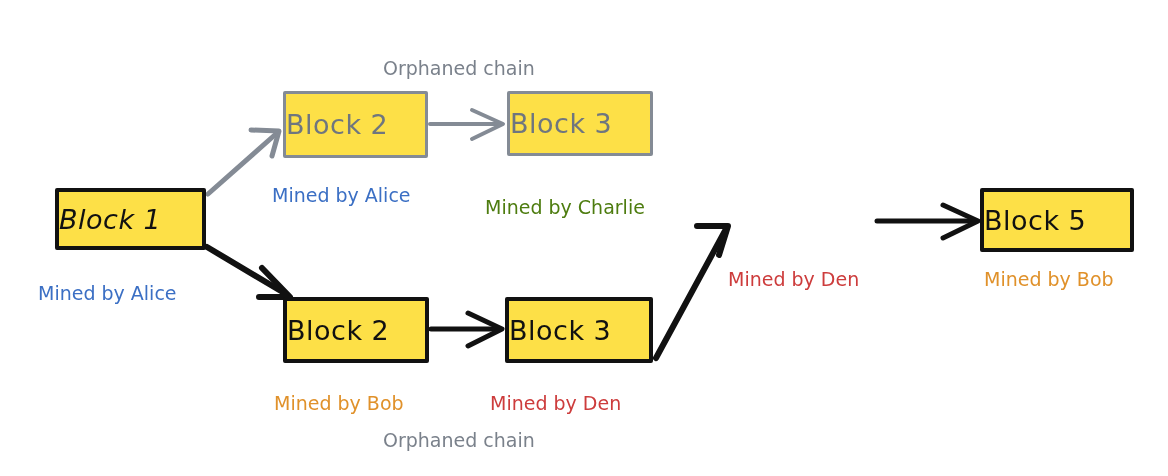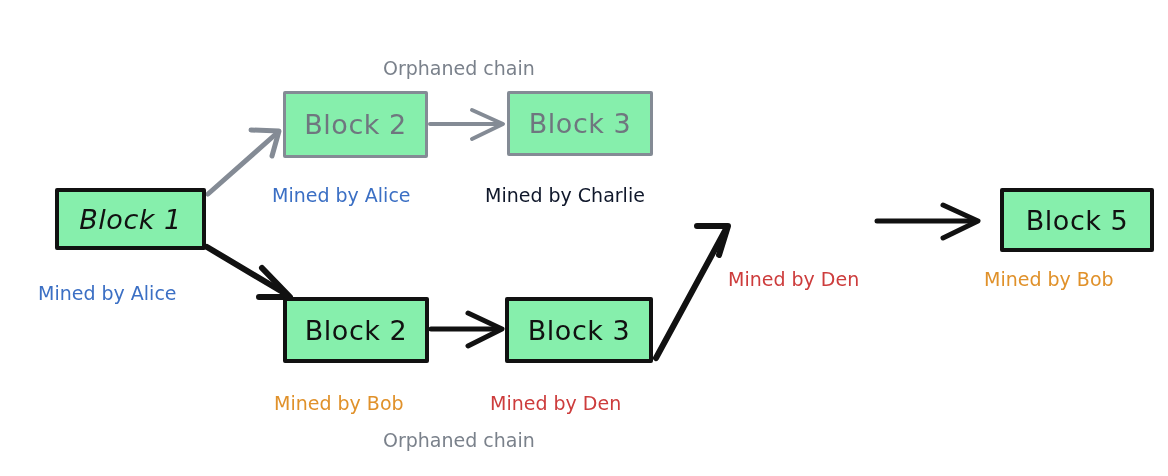--- a/index.html
+++ b/index.html
@@ -23,24 +23,24 @@
     position: absolute;
     left: 0;
     top: 0;
     width: 1168px;
     height: 476px;
     pointer-events: none;
   }
   .block {
     position: absolute;
     box-sizing: border-box;
-    background: #86efac;
+    background: #fde047;
     display: flex;
     align-items: center;
-    justify-content: center;
+    justify-content: flex-start;
     border-style: solid;
     z-index: 2;
   }
   .block .block-label {
     font-family: "DejaVu Sans", sans-serif;
     font-size: 27px;
     letter-spacing: 0.5px;
     line-height: 1;
     white-space: nowrap;
   }
@@ -121,34 +121,34 @@
   <div class="miner" style="left:38px; top:284px; color:#3b6fc4;">Mined by Alice</div>
 
   <div class="block orphan" style="left:283px; top:91px; width:145px; height:67px;">
     <span class="block-label">Block 2</span>
   </div>
   <div class="miner" style="left:272px; top:186px; color:#3b6fc4;">Mined by Alice</div>
 
   <div class="block orphan" style="left:507px; top:91px; width:146px; height:65px;">
     <span class="block-label">Block 3</span>
   </div>
-  <div class="miner" style="left:485px; top:186px; color:#0f172a;">Mined by Charlie</div>
+  <div class="miner" style="left:485px; top:198px; color:#4d7c0f;">Mined by Charlie</div>
 
   <div class="block canonical" style="left:283px; top:297px; width:146px; height:66px;">
     <span class="block-label">Block 2</span>
   </div>
   <div class="miner" style="left:274px; top:394px; color:#e0912a;">Mined by Bob</div>
 
   <div class="block canonical" style="left:505px; top:297px; width:148px; height:66px;">
     <span class="block-label">Block 3</span>
   </div>
   <div class="miner" style="left:490px; top:394px; color:#cd3c3c;">Mined by Den</div>
 
   <div class="miner" style="left:728px; top:270px; color:#cd3c3c;">Mined by Den</div>
 
-  <div class="block canonical" style="left:980px; top:188px; width:154px; height:64px;margin-left:20px;">
+  <div class="block canonical" style="left:980px; top:188px; width:154px; height:64px;">
     <span class="block-label">Block 5</span>
   </div>
   <div class="miner" style="left:984px; top:270px; color:#e0912a;">Mined by Bob</div>
 
   <div class="chain-caption" style="left:383px; top:431px;">Orphaned chain</div>
 
 </div>
 
 </body></html>

